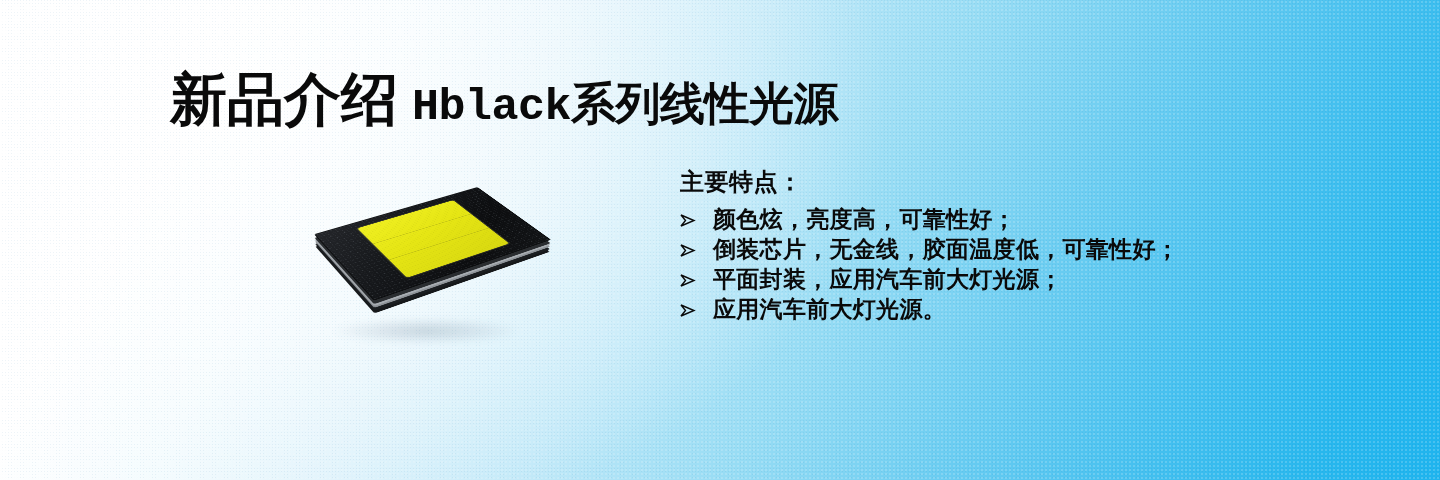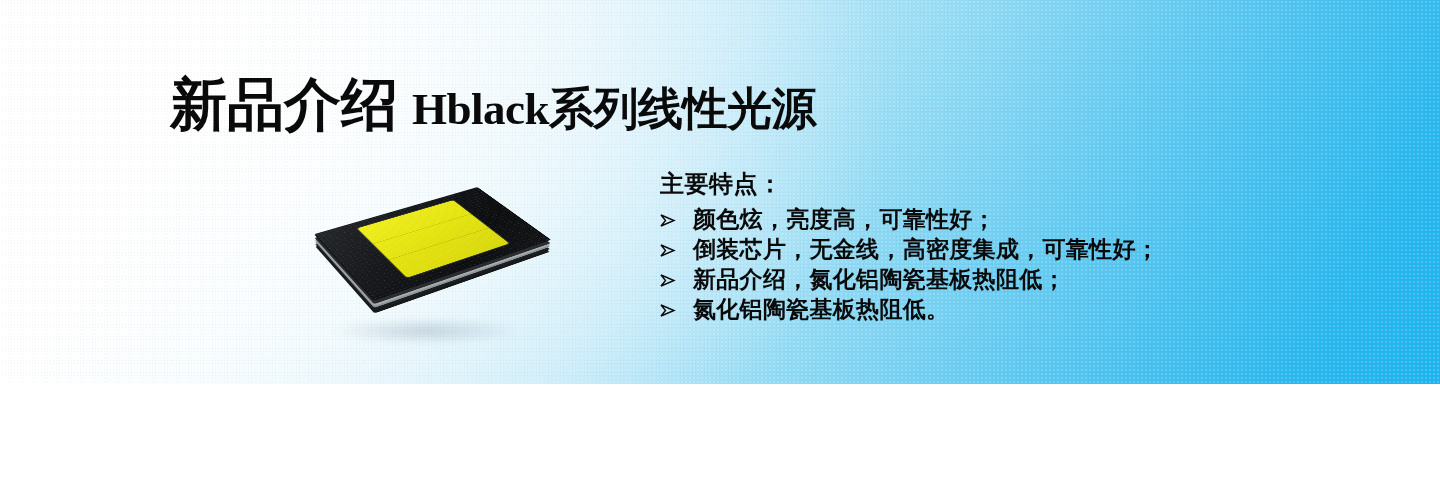--- a/index.html
+++ b/index.html
@@ -3,23 +3,23 @@
 <meta charset="utf-8">
 <style>
   html, body {
     margin: 0;
     padding: 0;
     background: #ffffff;
   }
   #slide {
     position: relative;
     width: 1440px;
-    height: 384px;
+    height: 480px;
     overflow: hidden;
-    font-family: Liberation Serif, serif;
+    font-family: Liberation Mono, monospace;
   }
 
   
   .bg-gradient {
     position: absolute;
     inset: 0;
     background:
       linear-gradient(118deg,
         #ffffff 0%,
         #ffffff 14%,
@@ -171,21 +171,21 @@
     border-radius: 50%;
     background: radial-gradient(ellipse at center,
                 rgba(30,60,90,0.18) 0%, rgba(30,60,90,0.0) 72%);
     filter: blur(3px);
     pointer-events: none;
   }
 
   
   .features {
     position: absolute;
-    left: 660px;
+    left: 680px;
     top: 172px;
     color: #0a0a0a;
   }
   .features-heading {
     font-size: 24px;
     font-weight: bold;
     line-height: 1;
     margin-bottom: 9px;
     letter-spacing: 0.5px;
   }
@@ -251,35 +251,35 @@
       <span class="feature-text">颜色炫，亮度高，可靠性好；</span>
     </div>
 
 
     <div class="feature-row">
       <span class="feature-marker">
         <svg width="16" height="13" viewBox="0 0 16 13" aria-hidden="true">
             <path d="M1 1 L14 6.5 L1 12 L5.5 6.5 Z" fill="none" stroke="#0a0a0a" stroke-width="1.4" stroke-linejoin="miter"></path>
           </svg>
       </span>
-      <span class="feature-text">倒装芯片，无金线，高密度集成，可靠性好；</span>
-    </div>
-
-    <div class="feature-row">
-      <span class="feature-marker">
-        <svg width="16" height="13" viewBox="0 0 16 13" aria-hidden="true">
-            <path d="M1 1 L14 6.5 L1 12 L5.5 6.5 Z" fill="none" stroke="#0a0a0a" stroke-width="1.4" stroke-linejoin="miter"></path>
-          </svg>
-      </span>
-      <span class="feature-text">新品介绍，氮化铝陶瓷基板热阻低；</span>
-    </div>
-
-    <div class="feature-row">
-      <span class="feature-marker">
-        <svg width="16" height="13" viewBox="0 0 16 13" aria-hidden="true">
-            <path d="M1 1 L14 6.5 L1 12 L5.5 6.5 Z" fill="none" stroke="#0a0a0a" stroke-width="1.4" stroke-linejoin="miter"></path>
-          </svg>
-      </span>
-      <span class="feature-text">氮化铝陶瓷基板热阻低。</span>
+      <span class="feature-text">倒装芯片，无金线，胶面温度低，可靠性好；</span>
+    </div>
+
+    <div class="feature-row">
+      <span class="feature-marker">
+        <svg width="16" height="13" viewBox="0 0 16 13" aria-hidden="true">
+            <path d="M1 1 L14 6.5 L1 12 L5.5 6.5 Z" fill="none" stroke="#0a0a0a" stroke-width="1.4" stroke-linejoin="miter"></path>
+          </svg>
+      </span>
+      <span class="feature-text">平面封装，应用汽车前大灯光源；</span>
+    </div>
+
+    <div class="feature-row">
+      <span class="feature-marker">
+        <svg width="16" height="13" viewBox="0 0 16 13" aria-hidden="true">
+            <path d="M1 1 L14 6.5 L1 12 L5.5 6.5 Z" fill="none" stroke="#0a0a0a" stroke-width="1.4" stroke-linejoin="miter"></path>
+          </svg>
+      </span>
+      <span class="feature-text">应用汽车前大灯光源。</span>
     </div>
   </div>
 
 </div>
 
 </body></html>

